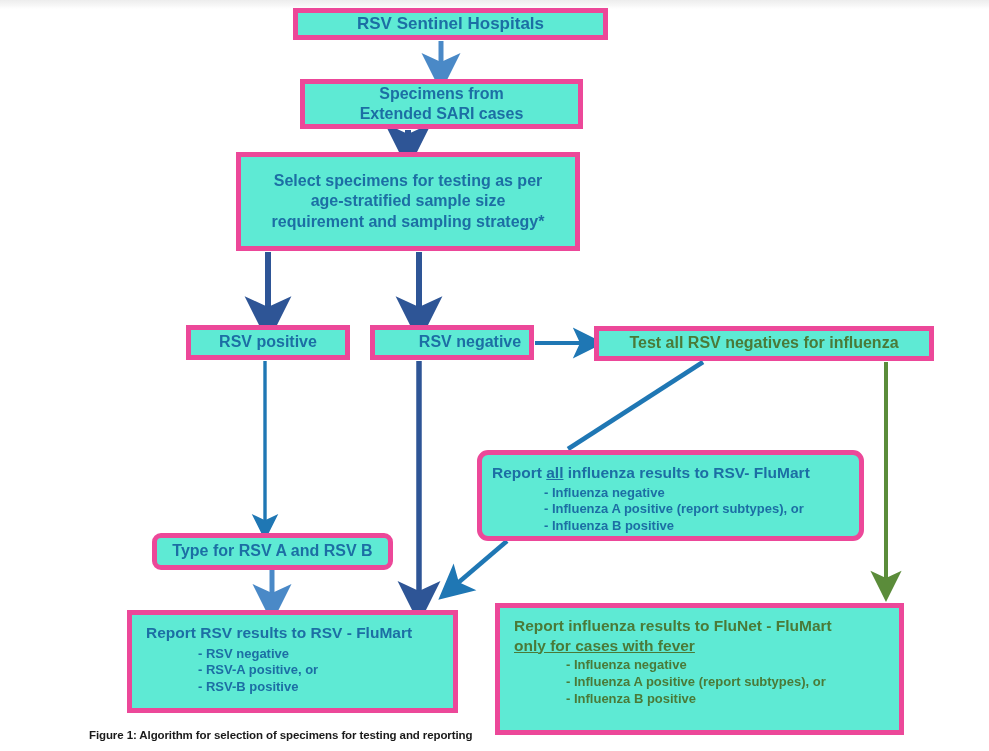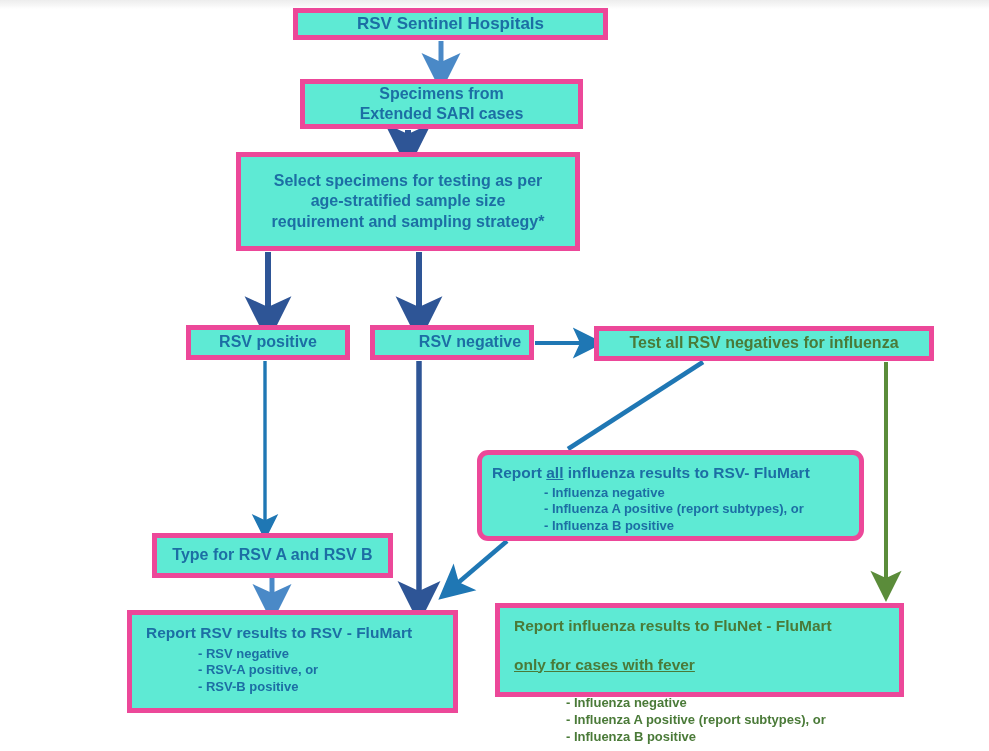--- a/index.html
+++ b/index.html
@@ -84,30 +84,30 @@
   #n-rsvneg .title-line { font-size:16px;padding-left:36px; }
 
   #n-testinf    { left:594px; top:326px; width:340px; height:35px; }
   #n-testinf .title-line { font-size:16px; }
 
   #n-reportflu  { left:477px; top:450px; width:387px; height:91px;
                   padding:8px 0 0 10px; justify-content:flex-start;border-radius:11px; }
   #n-reportflu .title-line { font-size:15.5px; }
   #n-reportflu .bullets { font-size:13px; padding-left:36px; margin-top:2px; }
 
-  #n-type       { left:152px; top:533px; width:241px; height:45px; }
+  #n-type       { left:152px; top:533px; width:241px; height:37px;border-radius:9px; }
   #n-type .title-line { font-size:16px; }
 
   #n-reportrsv  { left:127px; top:610px; width:331px; height:103px;
                   padding:8px 0 0 14px; justify-content:flex-start; }
   #n-reportrsv .title-line { font-size:15.5px; }
   #n-reportrsv .bullets { font-size:13px; padding-left:36px; margin-top:3px; }
 
-  #n-reportflunet { left:495px; top:603px; width:409px; height:94px;
-                  padding:8px 0 0 14px; justify-content:flex-start;gap:19px; }
+  #n-reportflunet { left:495px; top:603px; width:409px; height:132px;
+                  padding:8px 0 0 14px; justify-content:flex-start; }
   #n-reportflunet .title-line { font-size:15.5px; }
   #n-reportflunet .bullets { font-size:13px; padding-left:36px; margin-top:2px; }
 
   #fig-caption { left:89px; top:729px; }
 </style>
 </head>
 <body>
 
 <div id="figure-root">
 
@@ -206,14 +206,15 @@
   <div class="nodebox" id="n-reportflunet">
     <div class="title-line green">Report influenza results to FluNet - FluMart</div>
     <div class="title-line green u">only for cases with fever</div>
     <ul class="bullets green">
       <li>-  Influenza negative</li>
       <li>-  Influenza A positive (report subtypes), or</li>
       <li>-  Influenza B positive</li>
     </ul>
   </div>
 
+  <div class="caption" id="fig-caption">Figure 1: Algorithm for selection of specimens for testing and reporting</div>
 
 </div>
 
 </body></html>

